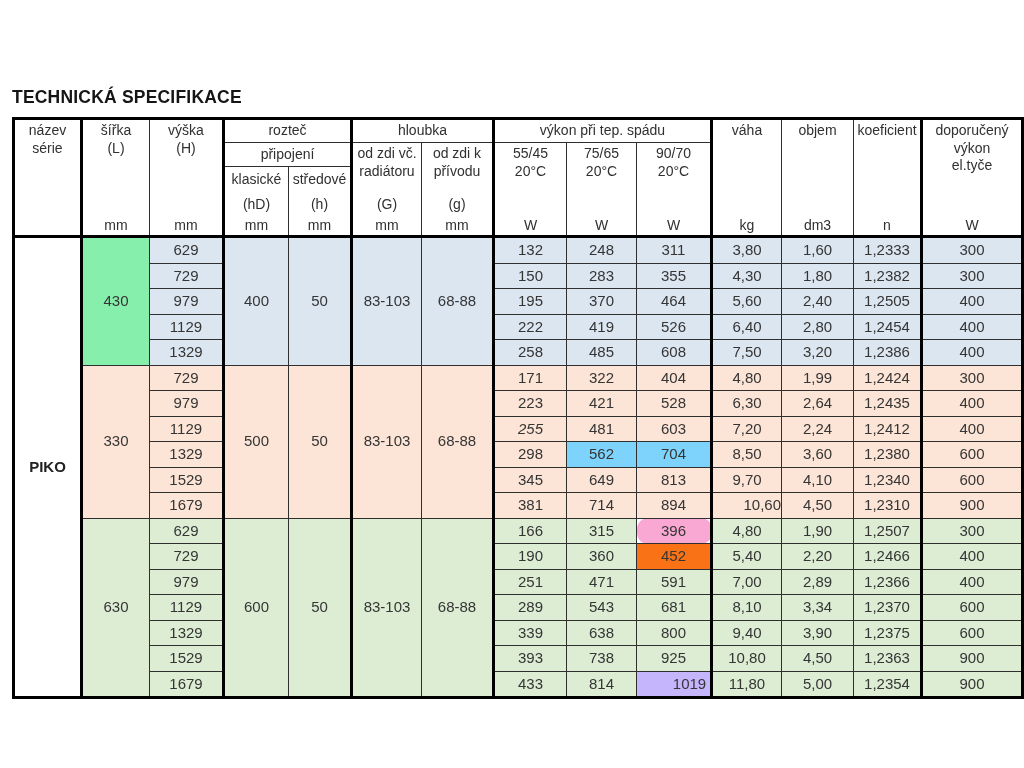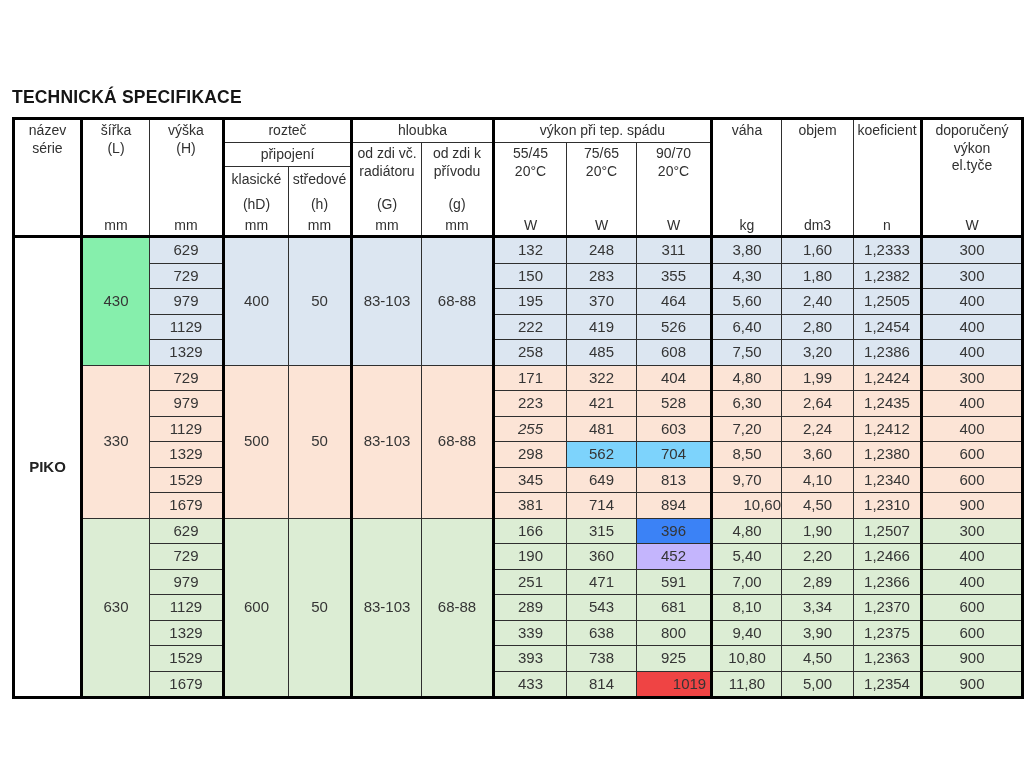--- a/index.html
+++ b/index.html
@@ -243,31 +243,31 @@
       </tr>
       <tr>
         <td class="vl-thick" rowspan="7" style="background: rgb(220, 237, 212);">630</td>
         <td class="vl-thin" style="background: rgb(220, 237, 212);">629</td>
         <td class="vl-thick" rowspan="7" style="background: rgb(220, 237, 212);">600</td>
         <td class="vl-thin" rowspan="7" style="background: rgb(220, 237, 212);">50</td>
         <td class="vl-thick" rowspan="7" style="background: rgb(220, 237, 212);">83-103</td>
         <td class="vl-thin" rowspan="7" style="background: rgb(220, 237, 212);">68-88</td>
         <td class="vl-thick" style="background: rgb(220, 237, 212);">166</td>
         <td class="vl-thin" style="background: rgb(220, 237, 212);">315</td>
-        <td class="vl-thin" style="background: #3b82f6;">396</td>
+        <td class="vl-thin" style="background: #f9a8d4; border-radius: 11px;">396</td>
         <td class="vl-thick" style="background: rgb(220, 237, 212);">4,80</td>
         <td class="vl-thin" style="background: rgb(220, 237, 212);">1,90</td>
         <td class="vl-thin" style="background: rgb(220, 237, 212);">1,2507</td>
         <td class="vl-thick" style="background: rgb(220, 237, 212);">300</td>
       </tr>
       <tr>
         <td class="vl-thin" style="background: rgb(220, 237, 212);">729</td>
         <td class="vl-thick" style="background: rgb(220, 237, 212);">190</td>
         <td class="vl-thin" style="background: rgb(220, 237, 212);">360</td>
-        <td class="vl-thin" style="background: #c4b5fd;">452</td>
+        <td class="vl-thin" style="background: #f97316;">452</td>
         <td class="vl-thick" style="background: rgb(220, 237, 212);">5,40</td>
         <td class="vl-thin" style="background: rgb(220, 237, 212);">2,20</td>
         <td class="vl-thin" style="background: rgb(220, 237, 212);">1,2466</td>
         <td class="vl-thick" style="background: rgb(220, 237, 212);">400</td>
       </tr>
       <tr>
         <td class="vl-thin" style="background: rgb(220, 237, 212);">979</td>
         <td class="vl-thick" style="background: rgb(220, 237, 212);">251</td>
         <td class="vl-thin" style="background: rgb(220, 237, 212);">471</td>
         <td class="vl-thin" style="background: rgb(220, 237, 212);">591</td>
@@ -303,20 +303,20 @@
         <td class="vl-thin" style="background: rgb(220, 237, 212);">925</td>
         <td class="vl-thick" style="background: rgb(220, 237, 212);">10,80</td>
         <td class="vl-thin" style="background: rgb(220, 237, 212);">4,50</td>
         <td class="vl-thin" style="background: rgb(220, 237, 212);">1,2363</td>
         <td class="vl-thick" style="background: rgb(220, 237, 212);">900</td>
       </tr>
       <tr>
         <td class="vl-thin" style="background: rgb(220, 237, 212);">1679</td>
         <td class="vl-thick" style="background: rgb(220, 237, 212);">433</td>
         <td class="vl-thin" style="background: rgb(220, 237, 212);">814</td>
-        <td class="vl-thin" style="background: #ef4444; padding-left: 32px;">1019</td>
+        <td class="vl-thin" style="background: #c4b5fd; padding-left: 32px;">1019</td>
         <td class="vl-thick" style="background: rgb(220, 237, 212);">11,80</td>
         <td class="vl-thin" style="background: rgb(220, 237, 212);">5,00</td>
         <td class="vl-thin" style="background: rgb(220, 237, 212);">1,2354</td>
         <td class="vl-thick" style="background: rgb(220, 237, 212);">900</td>
       </tr>
     </tbody>
 </table>
 
 </body></html>

